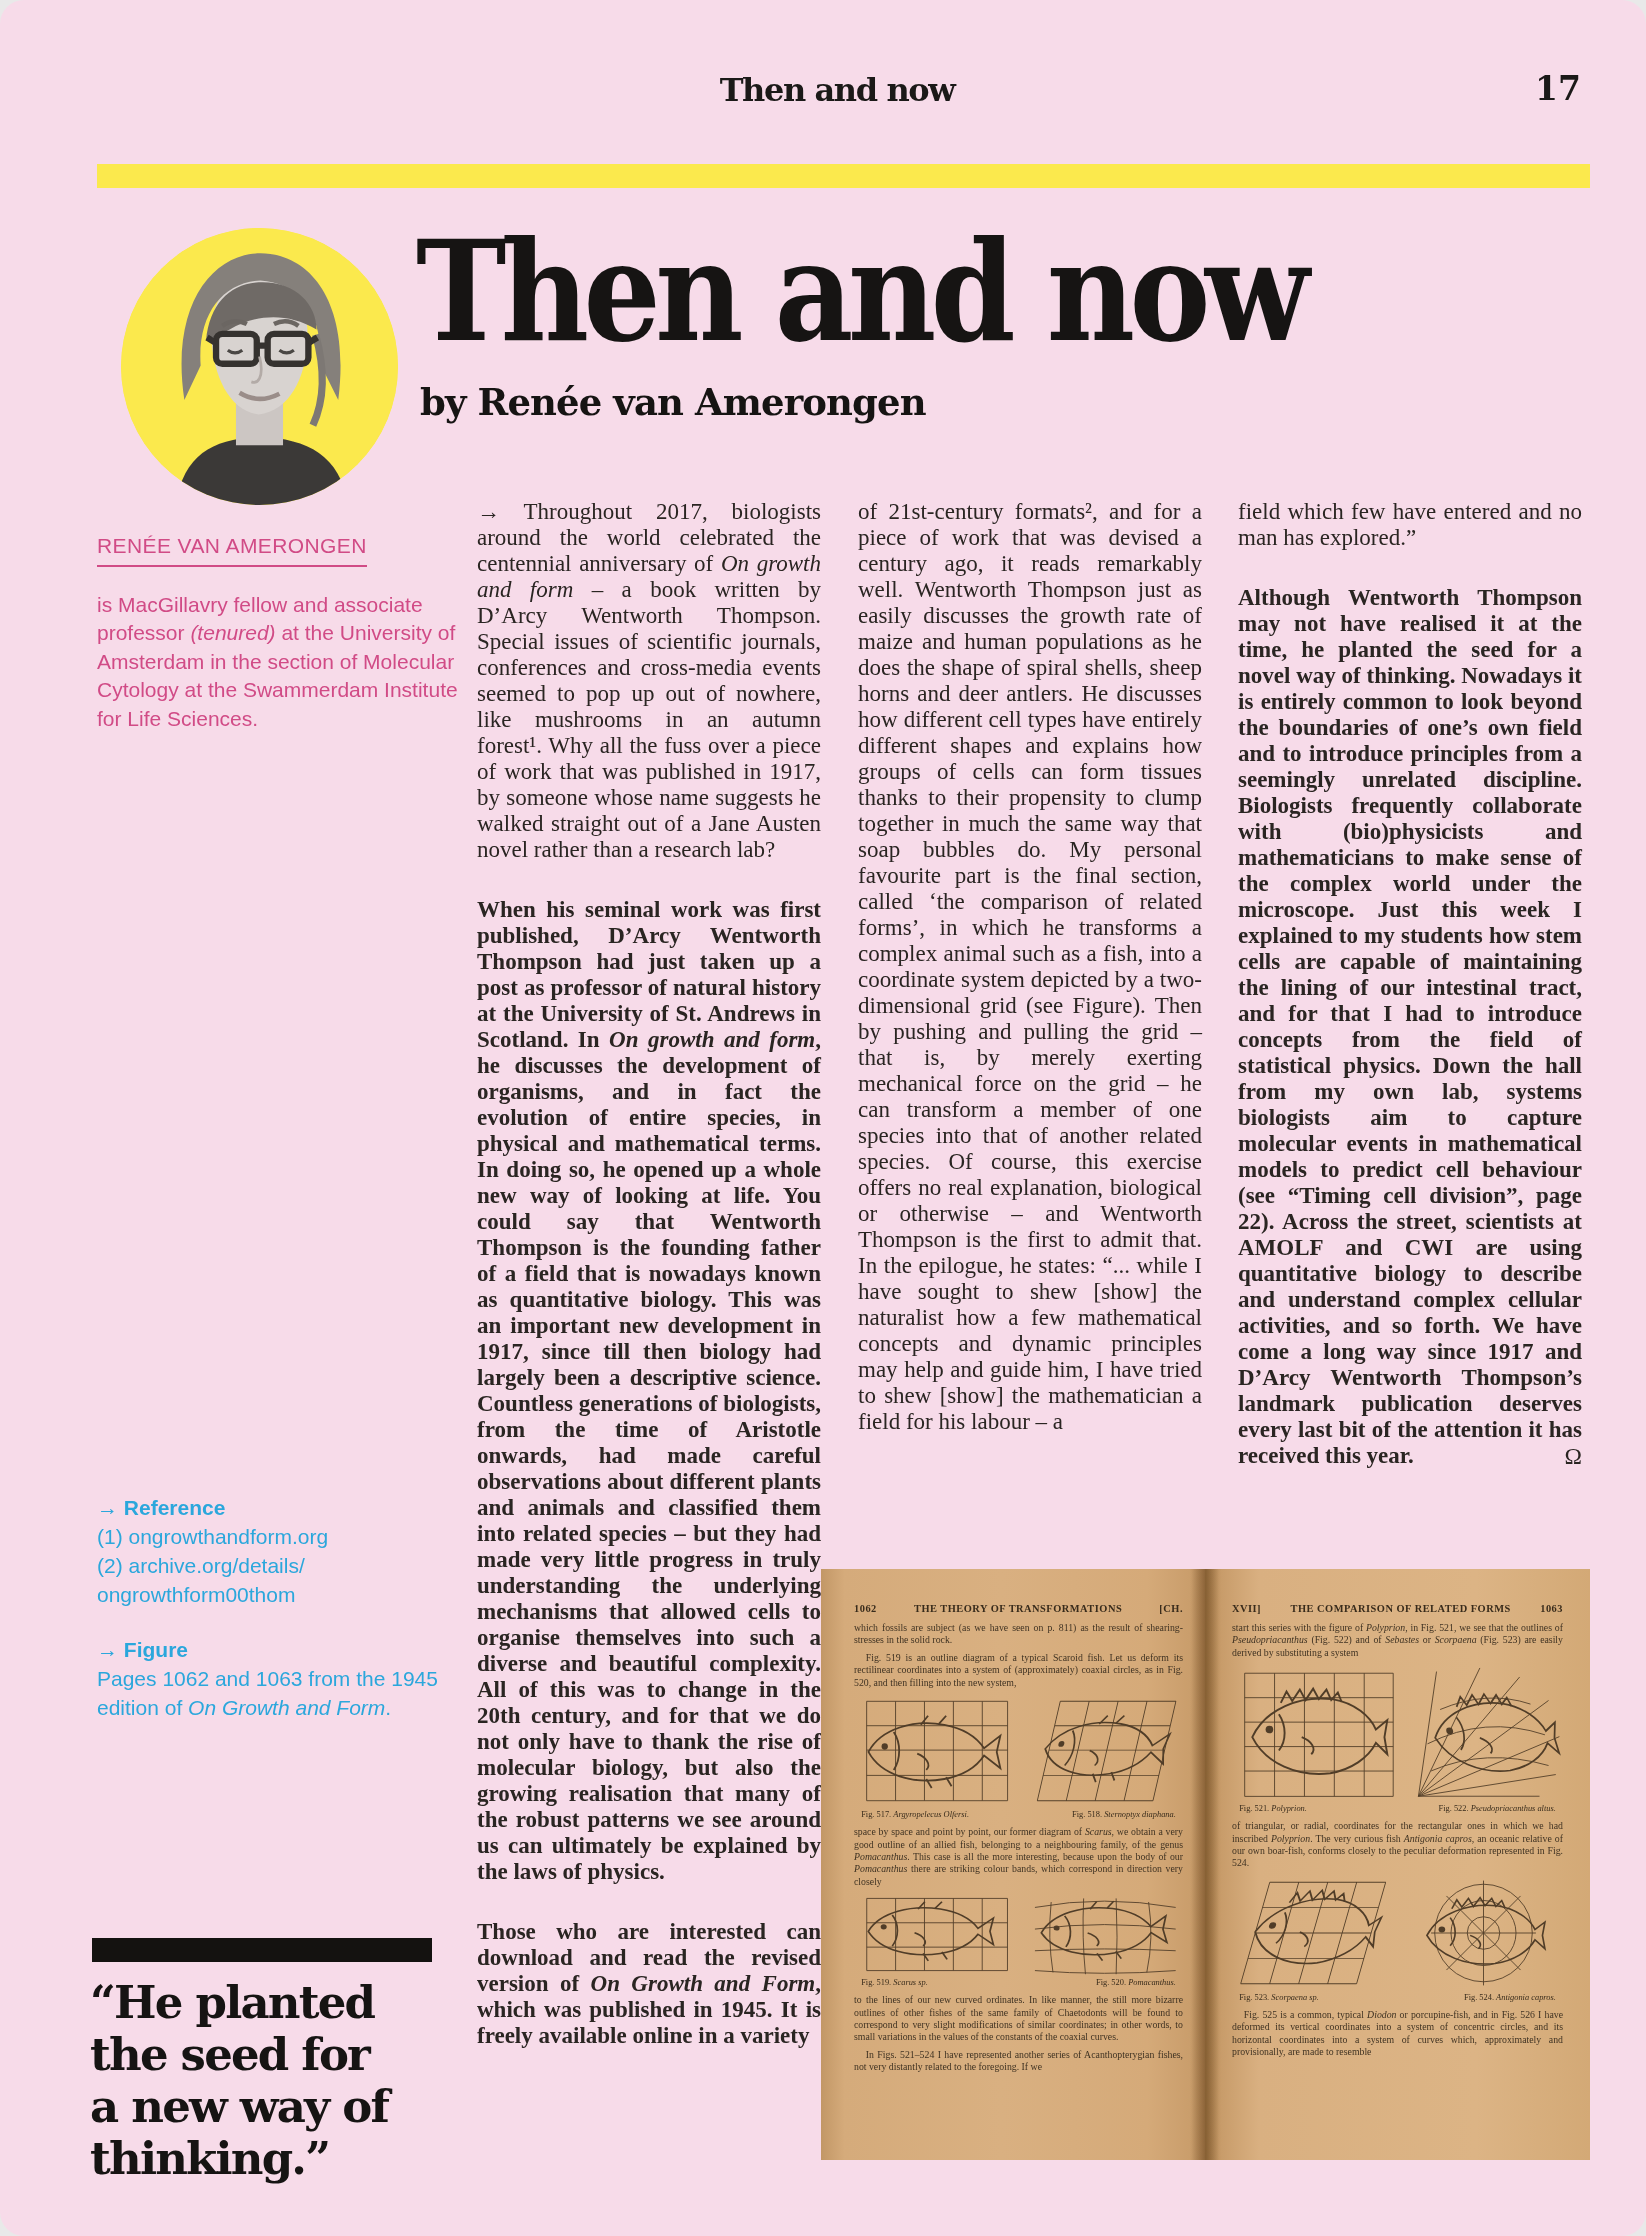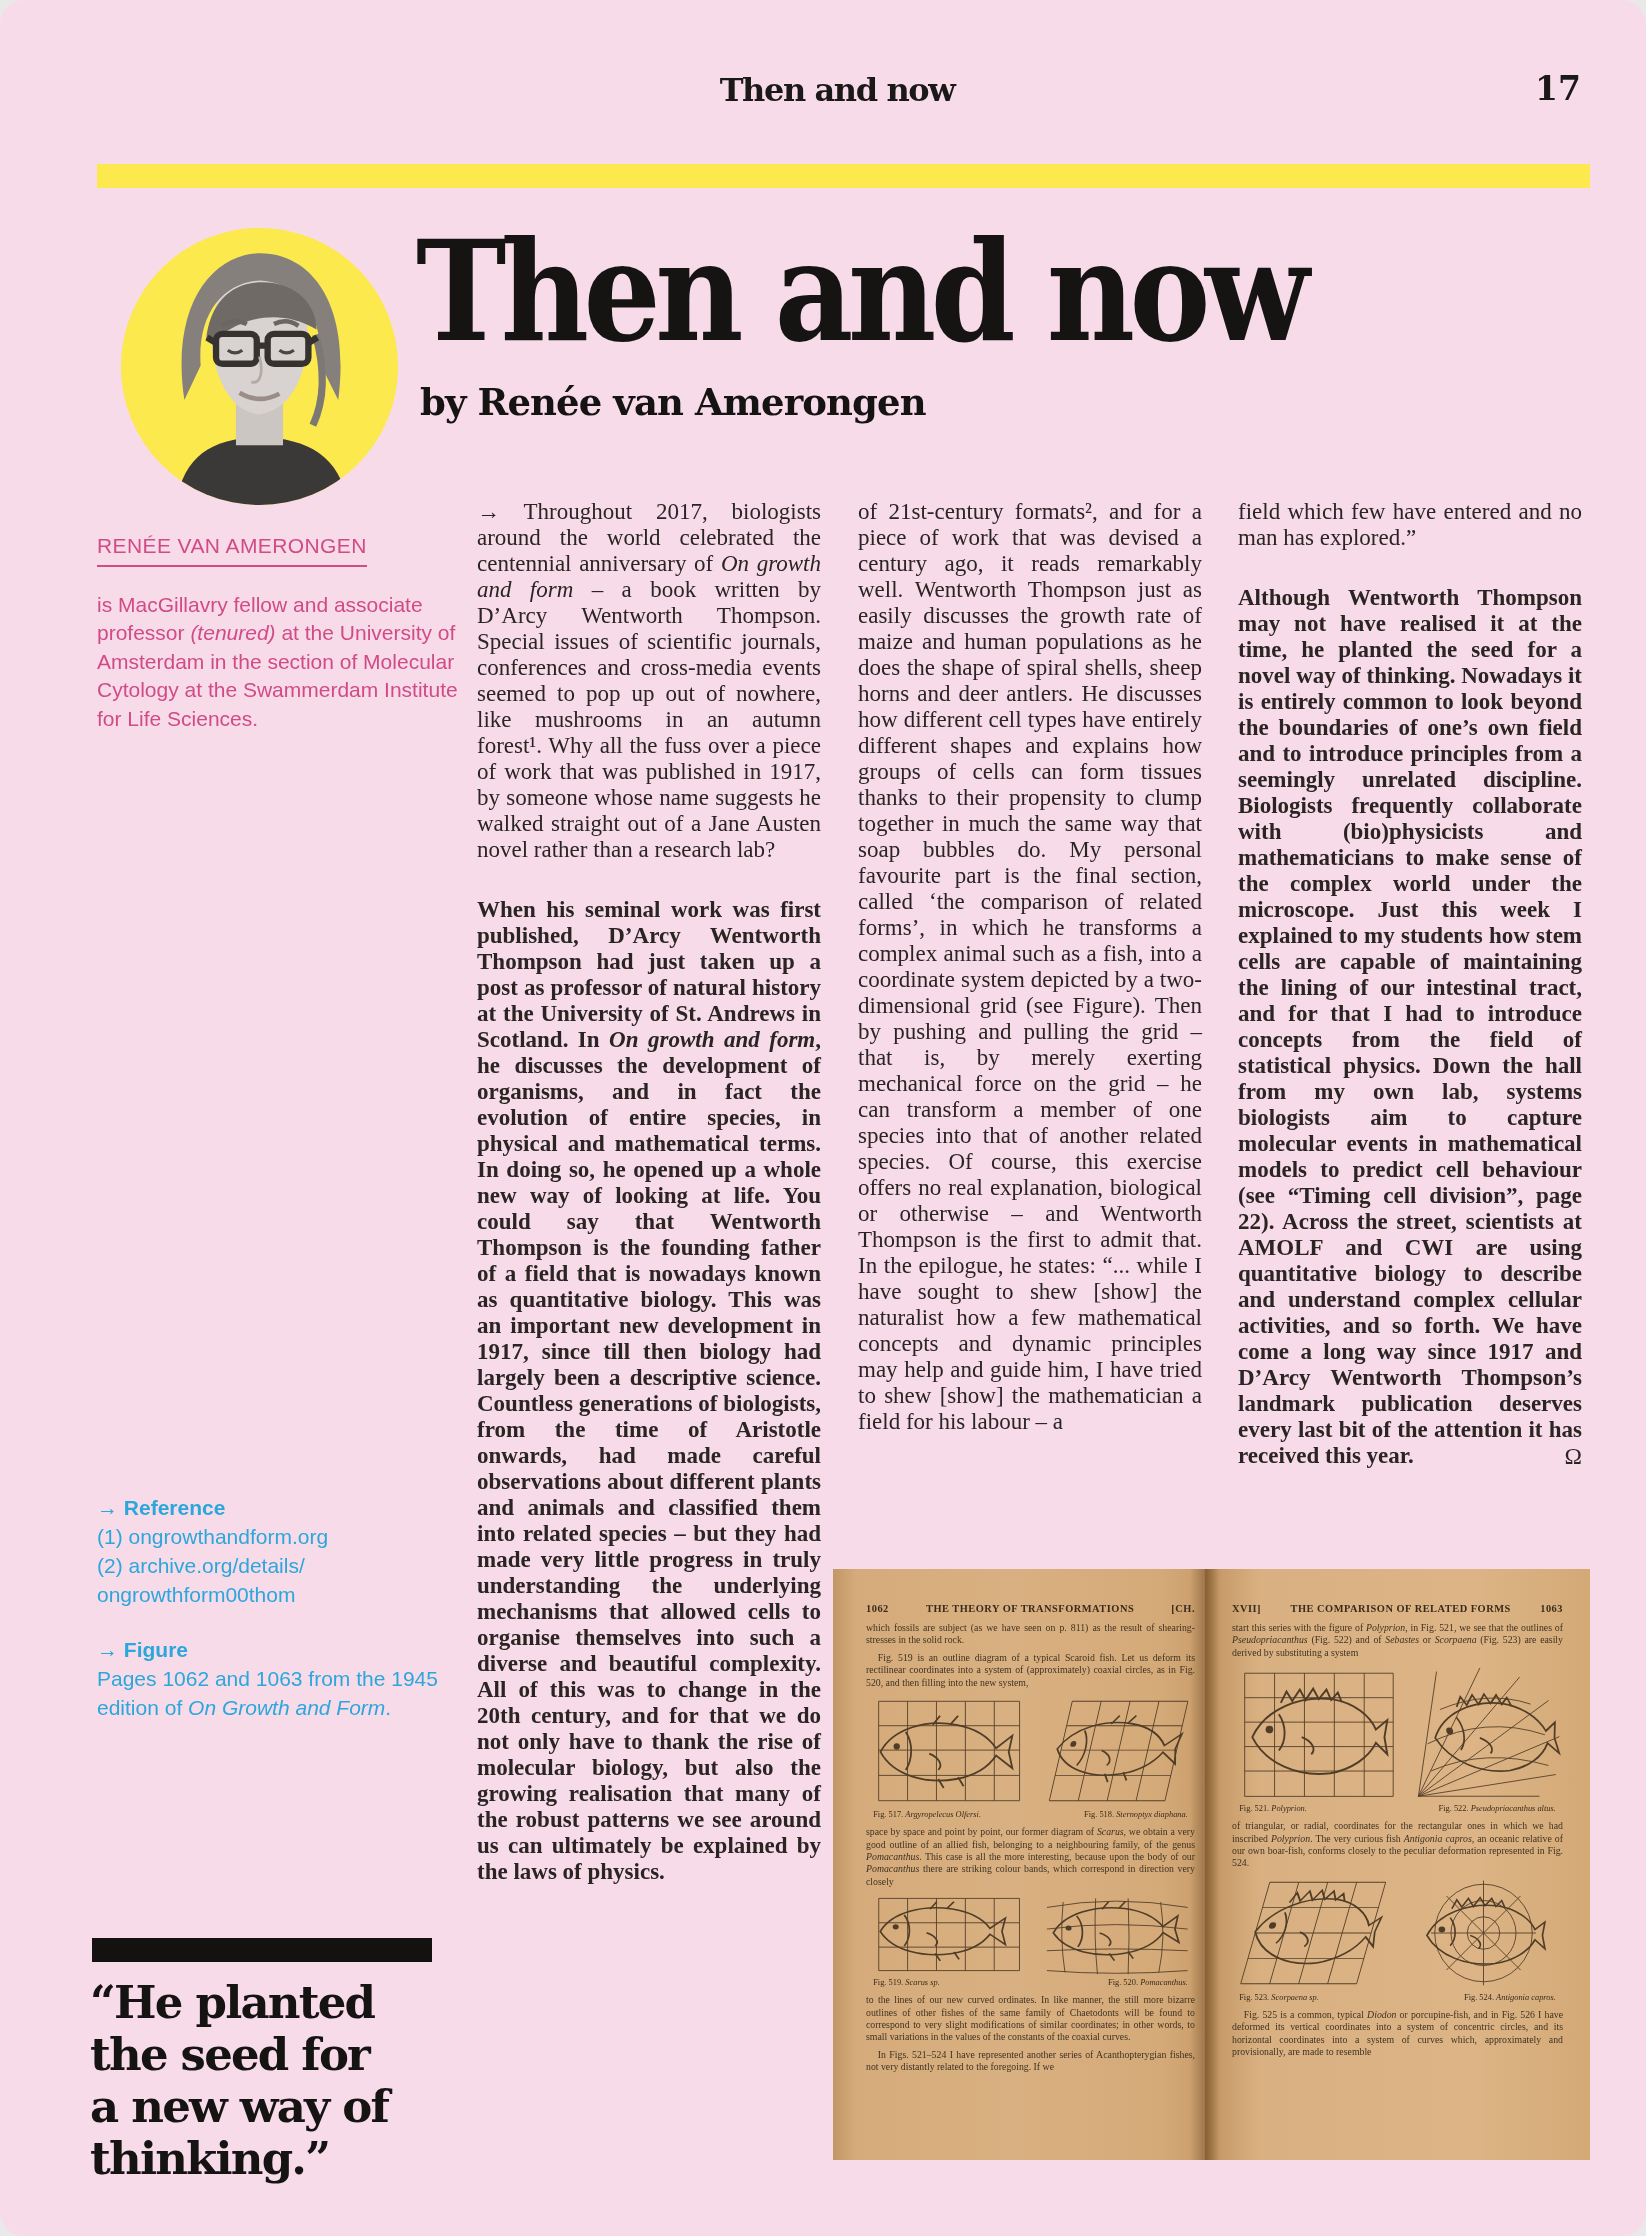--- a/index.html
+++ b/index.html
@@ -37,21 +37,21 @@
     font-size:21px;line-height:29px;color:#2ba7dc;}
   .ref-head{font-weight:bold;}
   .ref-gap{height:26px;}
   
   .pq-bar{position:absolute;left:92px;top:1938px;width:340px;height:24.4px;background:#141210;}
   .pullquote{position:absolute;left:90px;top:1977px;width:398px;font-family:"DejaVu Serif",serif;
     font-weight:bold;font-size:45px;line-height:52px;letter-spacing:-1.8px;color:#161413;}
   
   .book{position:absolute;left:821px;top:1569px;width:769px;height:591px;}
   .bookpage{position:absolute;top:0;height:591px;box-sizing:border-box;}
-  .bp-left{left:12px;width:384px;background:linear-gradient(90deg,#c29766 0,#d5ab7b 23.5px,#d9b081 181px,
+  .bp-left{left:0;width:384px;background:linear-gradient(90deg,#c29766 0,#d5ab7b 23.5px,#d9b081 181px,
      #d5aa79 326px,#c99d6b 371px,#b08250 384px);padding:34px 22px 12px 33px;}
   .bp-right{left:384px;width:385px;background:linear-gradient(90deg,#a87c48 0,#c89c6a 16.3px,#d9b081 54px,
      #dcb485 271px,#d3a976 385px);padding:34px 27px 0 27px;}
   .gutter{position:absolute;left:369px;top:0;width:29px;height:591px;
      background:linear-gradient(90deg,rgba(80,50,18,0),rgba(80,50,18,.38) 55%,rgba(80,50,18,0));}
   .bk-head{display:flex;justify-content:space-between;align-items:baseline;
      font-size:10.4px;font-weight:bold;letter-spacing:0.5px;color:#382b1b;margin-bottom:8.1px;}
   .bk-p{font-size:9.8px;line-height:12.3px;text-align:justify;color:#3f3222;margin:0 0 5.4px;}
   .ind{text-indent:11.8px;}
   .diagrow{display:flex;justify-content:space-between;align-items:flex-end;margin:4.5px 0 1.8px;}
@@ -115,20 +115,21 @@
   <div class="byline">by Renée van Amerongen</div>
 
   <div class="bio">
     <span class="bio-name">RENÉE VAN AMERONGEN</span>
     <div>is MacGillavry fellow and associate professor <i>(tenured)</i> at the University of Amsterdam in the section of Molecular Cytology at the Swammerdam Institute for Life Sciences.</div>
   </div>
 
   <div class="col c1">
     <p>→ Throughout 2017, biologists around the world celebrated the centennial anniversary of <i>On growth and form</i> – a book written by D’Arcy Wentworth Thompson. Special issues of scientific journals, conferences and cross-media events seemed to pop up out of nowhere, like mushrooms in an autumn forest¹. Why all the fuss over a piece of work that was published in 1917, by someone whose name suggests he walked straight out of a Jane Austen novel rather than a research lab?</p>
     <p>When his seminal work was first published, D’Arcy Wentworth Thompson had just taken up a post as professor of natural history at the University of St. Andrews in Scotland. In <i>On growth and form</i>, he discusses the development of organisms, and in fact the evolution of entire species, in physical and mathematical terms. In doing so, he opened up a whole new way of looking at life. You could say that Wentworth Thompson is the founding father of a field that is nowadays known as quantitative biology. This was an important new development in 1917, since till then biology had largely been a descriptive science. Countless generations of biologists, from the time of Aristotle onwards, had made careful observations about different plants and animals and classified them into related species – but they had made very little progress in truly understanding the underlying mechanisms that allowed cells to organise themselves into such a diverse and beautiful complexity. All of this was to change in the 20th century, and for that we do not only have to thank the rise of molecular biology, but also the growing realisation that many of the robust patterns we see around us can ultimately be explained by the laws of physics.</p>
+    <p>Those who are interested can download and read the revised version of <i>On Growth and Form</i>, which was published in 1945. It is freely available online in a variety</p>
   </div>
   <div class="col c2">
     <p>of 21st-century formats², and for a piece of work that was devised a century ago, it reads remarkably well. Wentworth Thompson just as easily discusses the growth rate of maize and human populations as he does the shape of spiral shells, sheep horns and deer antlers. He discusses how different cell types have entirely different shapes and explains how groups of cells can form tissues thanks to their propensity to clump together in much the same way that soap bubbles do. My personal favourite part is the final section, called ‘the comparison of related forms’, in which he transforms a complex animal such as a fish, into a coordinate system depicted by a two-dimensional grid (see Figure). Then by pushing and pulling the grid – that is, by merely exerting mechanical force on the grid – he can transform a member of one species into that of another related species. Of course, this exercise offers no real explanation, biological or otherwise – and Wentworth Thompson is the first to admit that. In the epilogue, he states: “... while I have sought to shew [show] the naturalist how a few mathematical concepts and dynamic principles may help and guide him, I have tried to shew [show] the mathematician a field for his labour – a</p>
   </div>
   <div class="col c3">
     <p>field which few have entered and no man has explored.”</p>
     <p>Although Wentworth Thompson may not have realised it at the time, he planted the seed for a novel way of thinking. Nowadays it is entirely common to look beyond the boundaries of one’s own field and to introduce principles from a seemingly unrelated discipline. Biologists frequently collaborate with (bio)physicists and mathematicians to make sense of the complex world under the microscope. Just this week I explained to my students how stem cells are capable of maintaining the lining of our intestinal tract, and for that I had to introduce concepts from the field of statistical physics. Down the hall from my own lab, systems biologists aim to capture molecular events in mathematical models to predict cell behaviour (see “Timing cell division”, page 22). Across the street, scientists at AMOLF and CWI are using quantitative biology to describe and understand complex cellular activities, and so forth. We have come a long way since 1917 and D’Arcy Wentworth Thompson’s landmark publication deserves every last bit of the attention it has received this year.</p>
     <span class="omega">Ω</span>
   </div>
 

